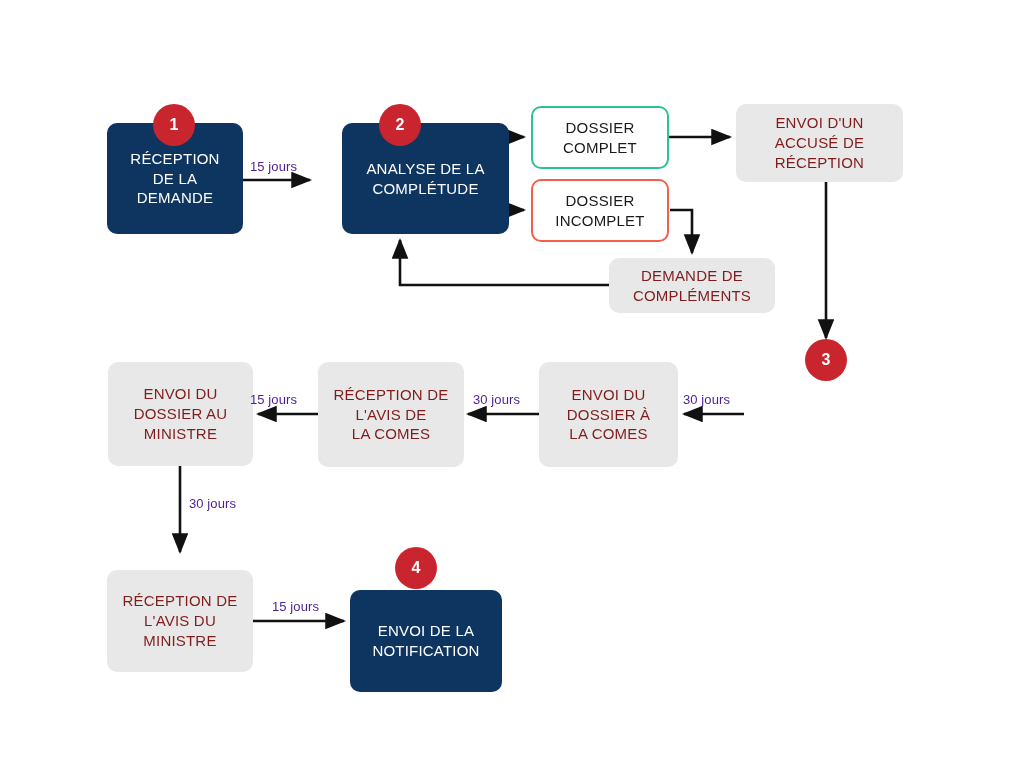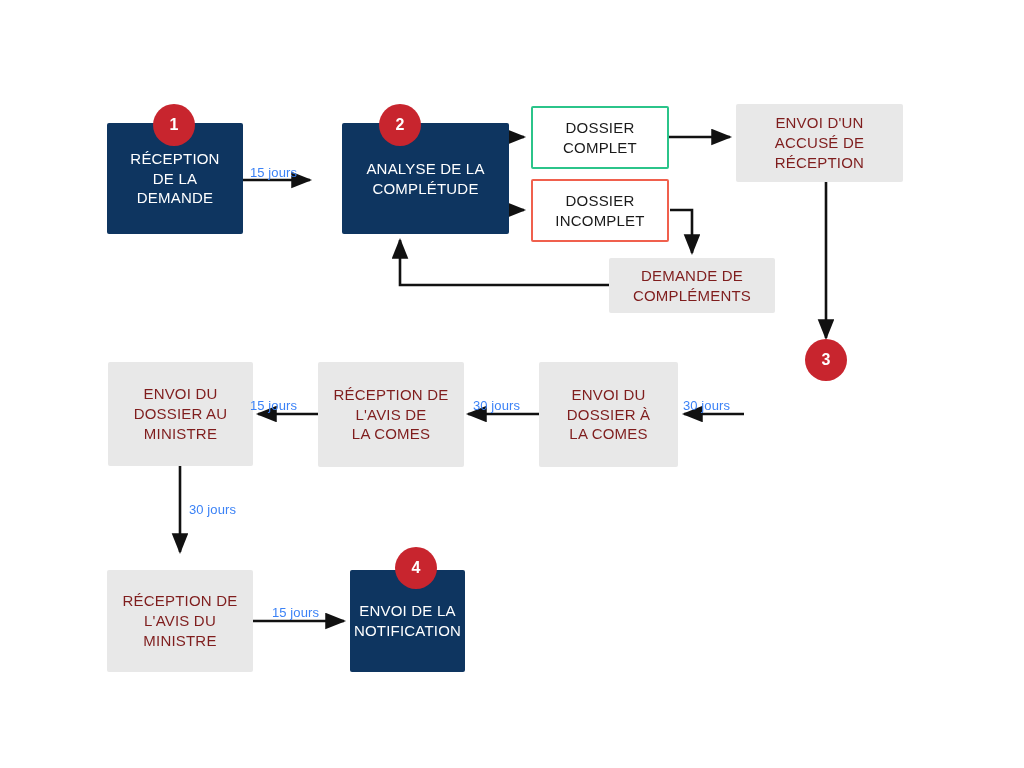--- a/index.html
+++ b/index.html
@@ -26,21 +26,21 @@
     height: 768px;
     pointer-events: none;
   }
   .node {
     position: absolute;
     box-sizing: border-box;
     display: flex;
     align-items: center;
     justify-content: center;
     text-align: center;
-    border-radius: 2px;
+    border-radius: 10px;
     line-height: 1.32;
     letter-spacing: 0.2px;
     padding: 4px 8px;
   }
   .node .label {
     display: block;
     white-space: pre-line;
   }
   .node-primary {
     background: #0E3560;
@@ -74,24 +74,23 @@
     display: flex;
     align-items: center;
     justify-content: center;
     font-size: 16px;
     font-weight: bold;
     z-index: 5;
   }
   .edge-label {
     position: absolute;
     font-size: 13px;
-    color: #3b82f6;
+    color: #4c1d95;
     white-space: nowrap;
     letter-spacing: 0.1px;
-    margin-top: 6px;
   }
 </style>
 </head>
 <body>
 
 <div id="canvas">
 
   <svg class="edges" viewBox="0 0 1024 768">
     <defs>
       <marker id="arrowhead" markerWidth="9" markerHeight="9" refX="7.2" refY="3.2" orient="auto" markerUnits="strokeWidth">
@@ -183,21 +182,21 @@
 DOSSIER AU
 MINISTRE</span>
   </div>
 
   <div class="node node-muted" style="left:107px; top:570px; width:146px; height:102px;">
     <span class="label">RÉCEPTION DE
 L'AVIS DU
 MINISTRE</span>
   </div>
 
-  <div class="node node-primary" style="left:350px; top:570px; width:115px; height:102px;">
+  <div class="node node-primary" style="left:350px; top:590px; width:152px; height:102px;">
     <span class="label">ENVOI DE LA
 NOTIFICATION</span>
   </div>
   <div class="step-badge" style="left:395px; top:547px;">
     <span>4</span>
   </div>
 
   <div class="edge-label" style="left:250px; top:159px;">15 jours</div>
 
   <div class="edge-label" style="left:683px; top:392px;">30 jours</div>

